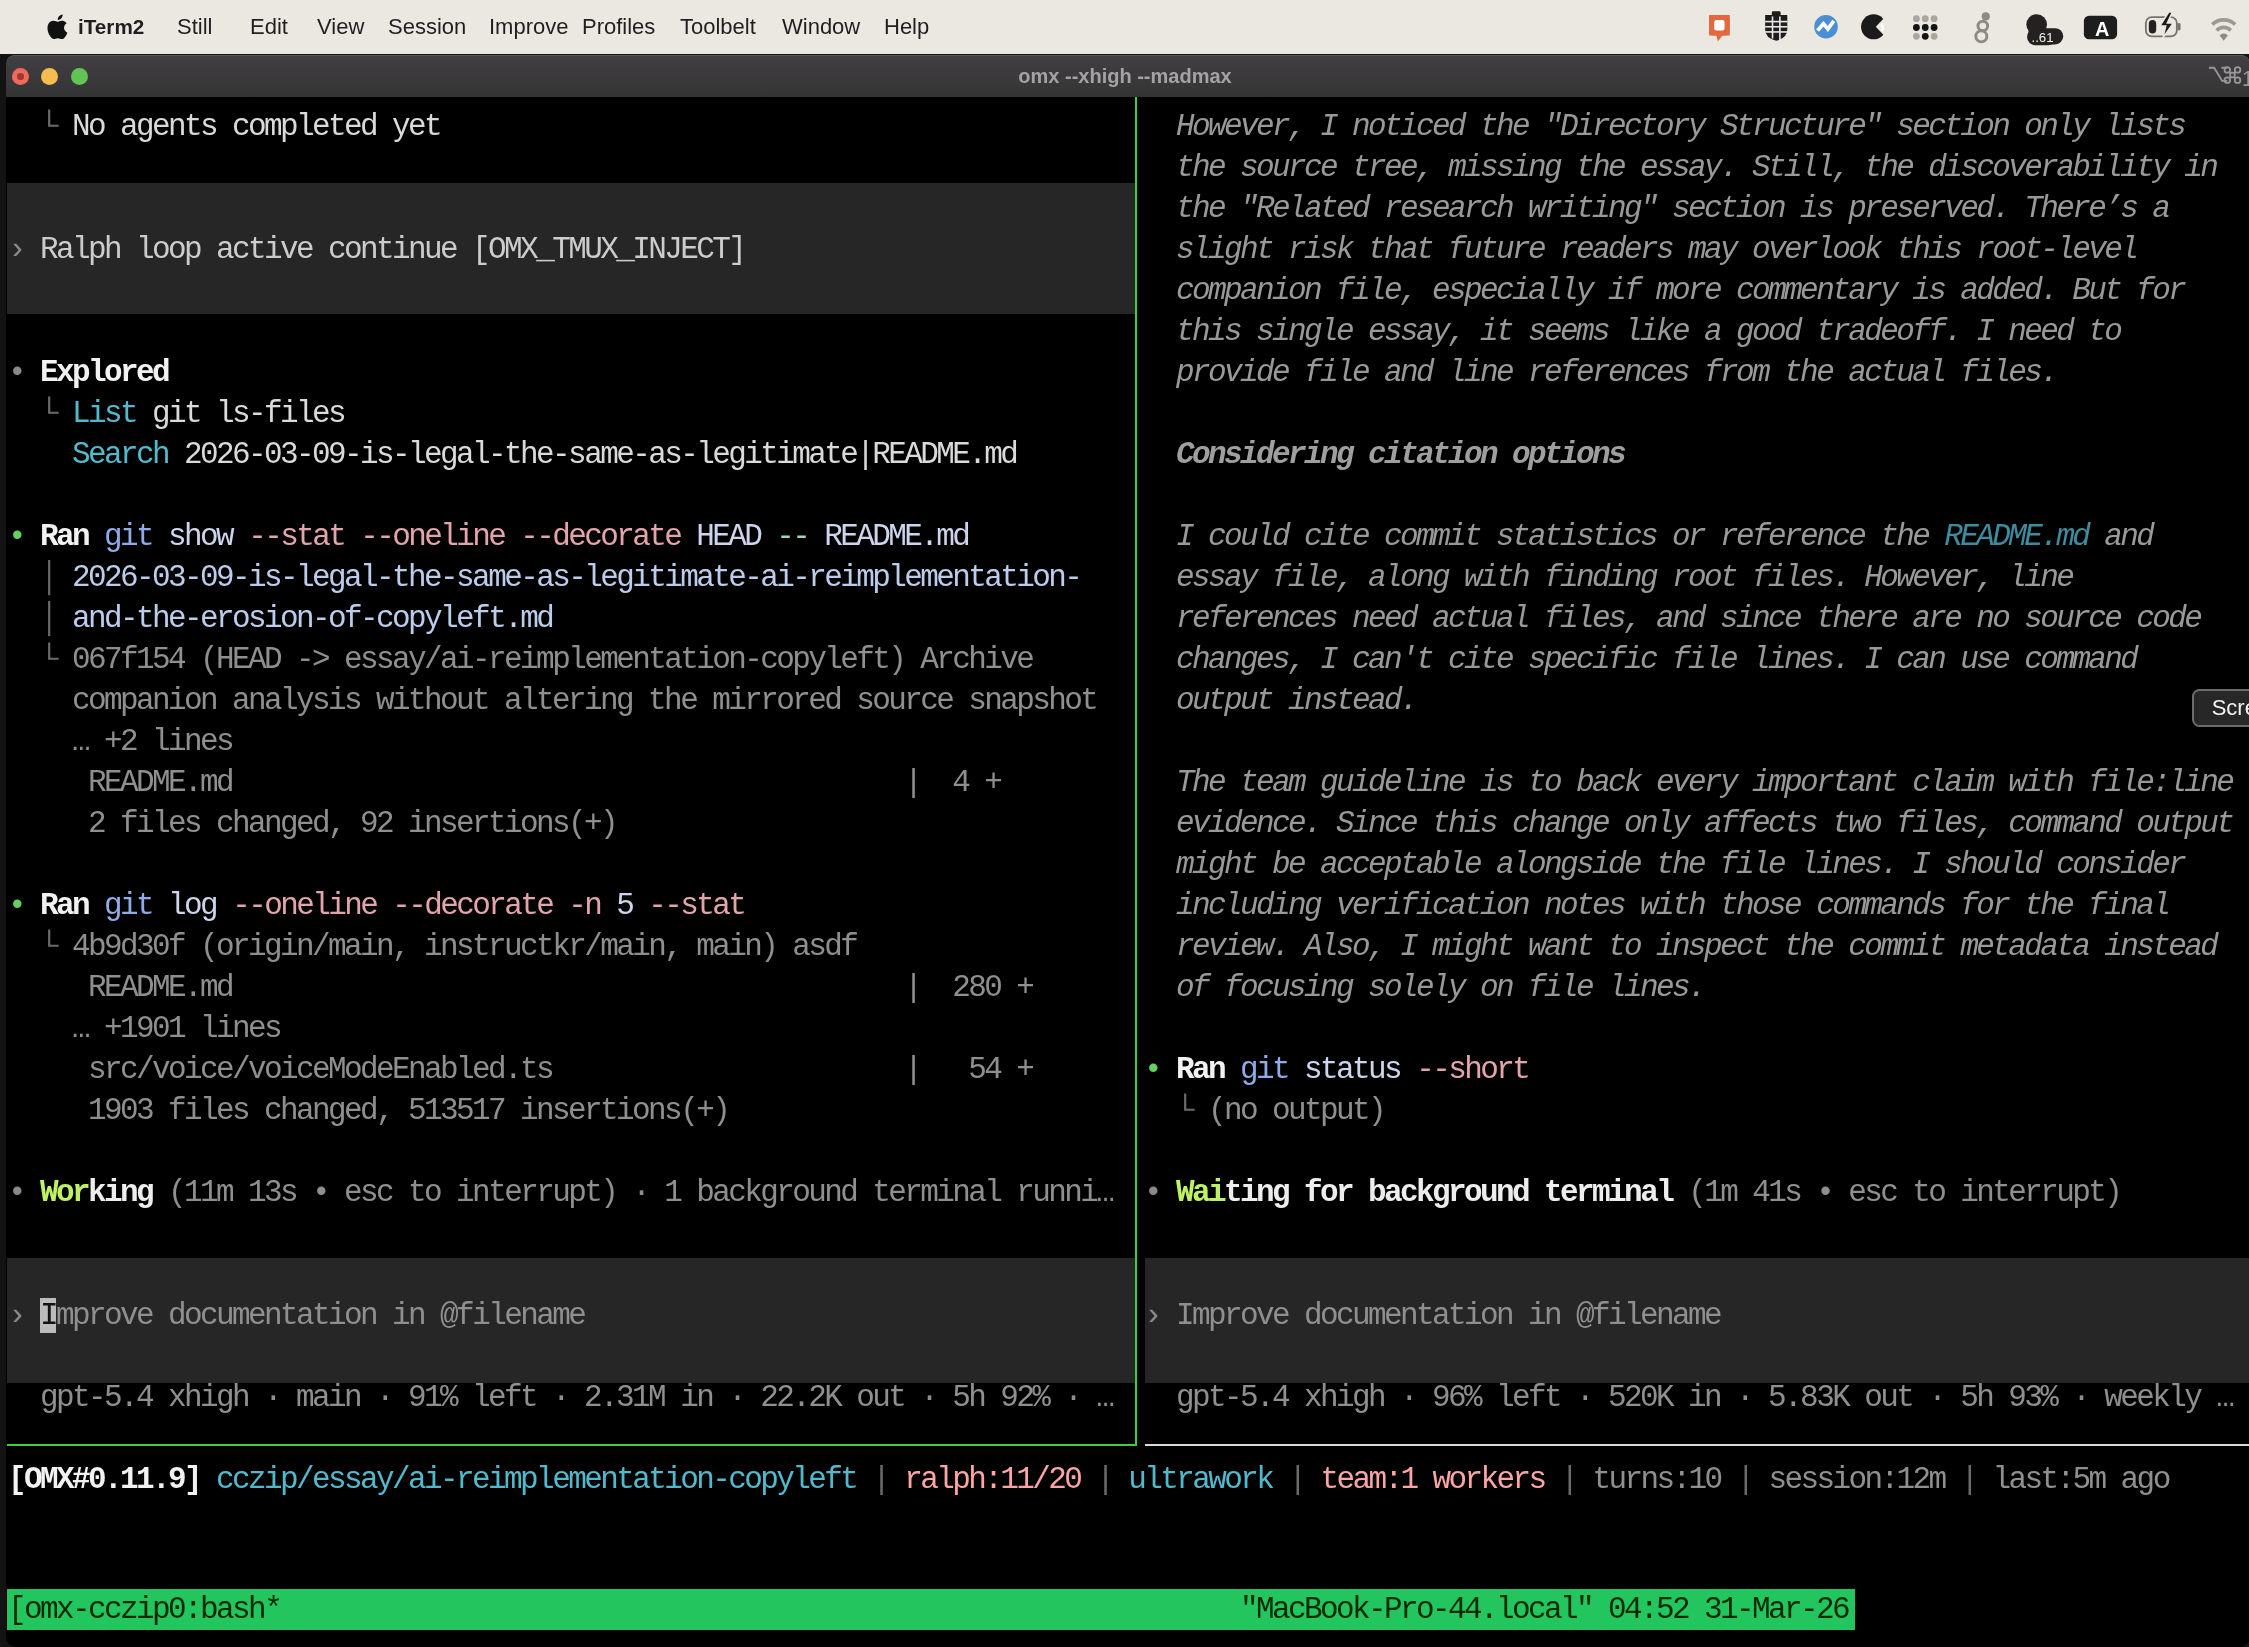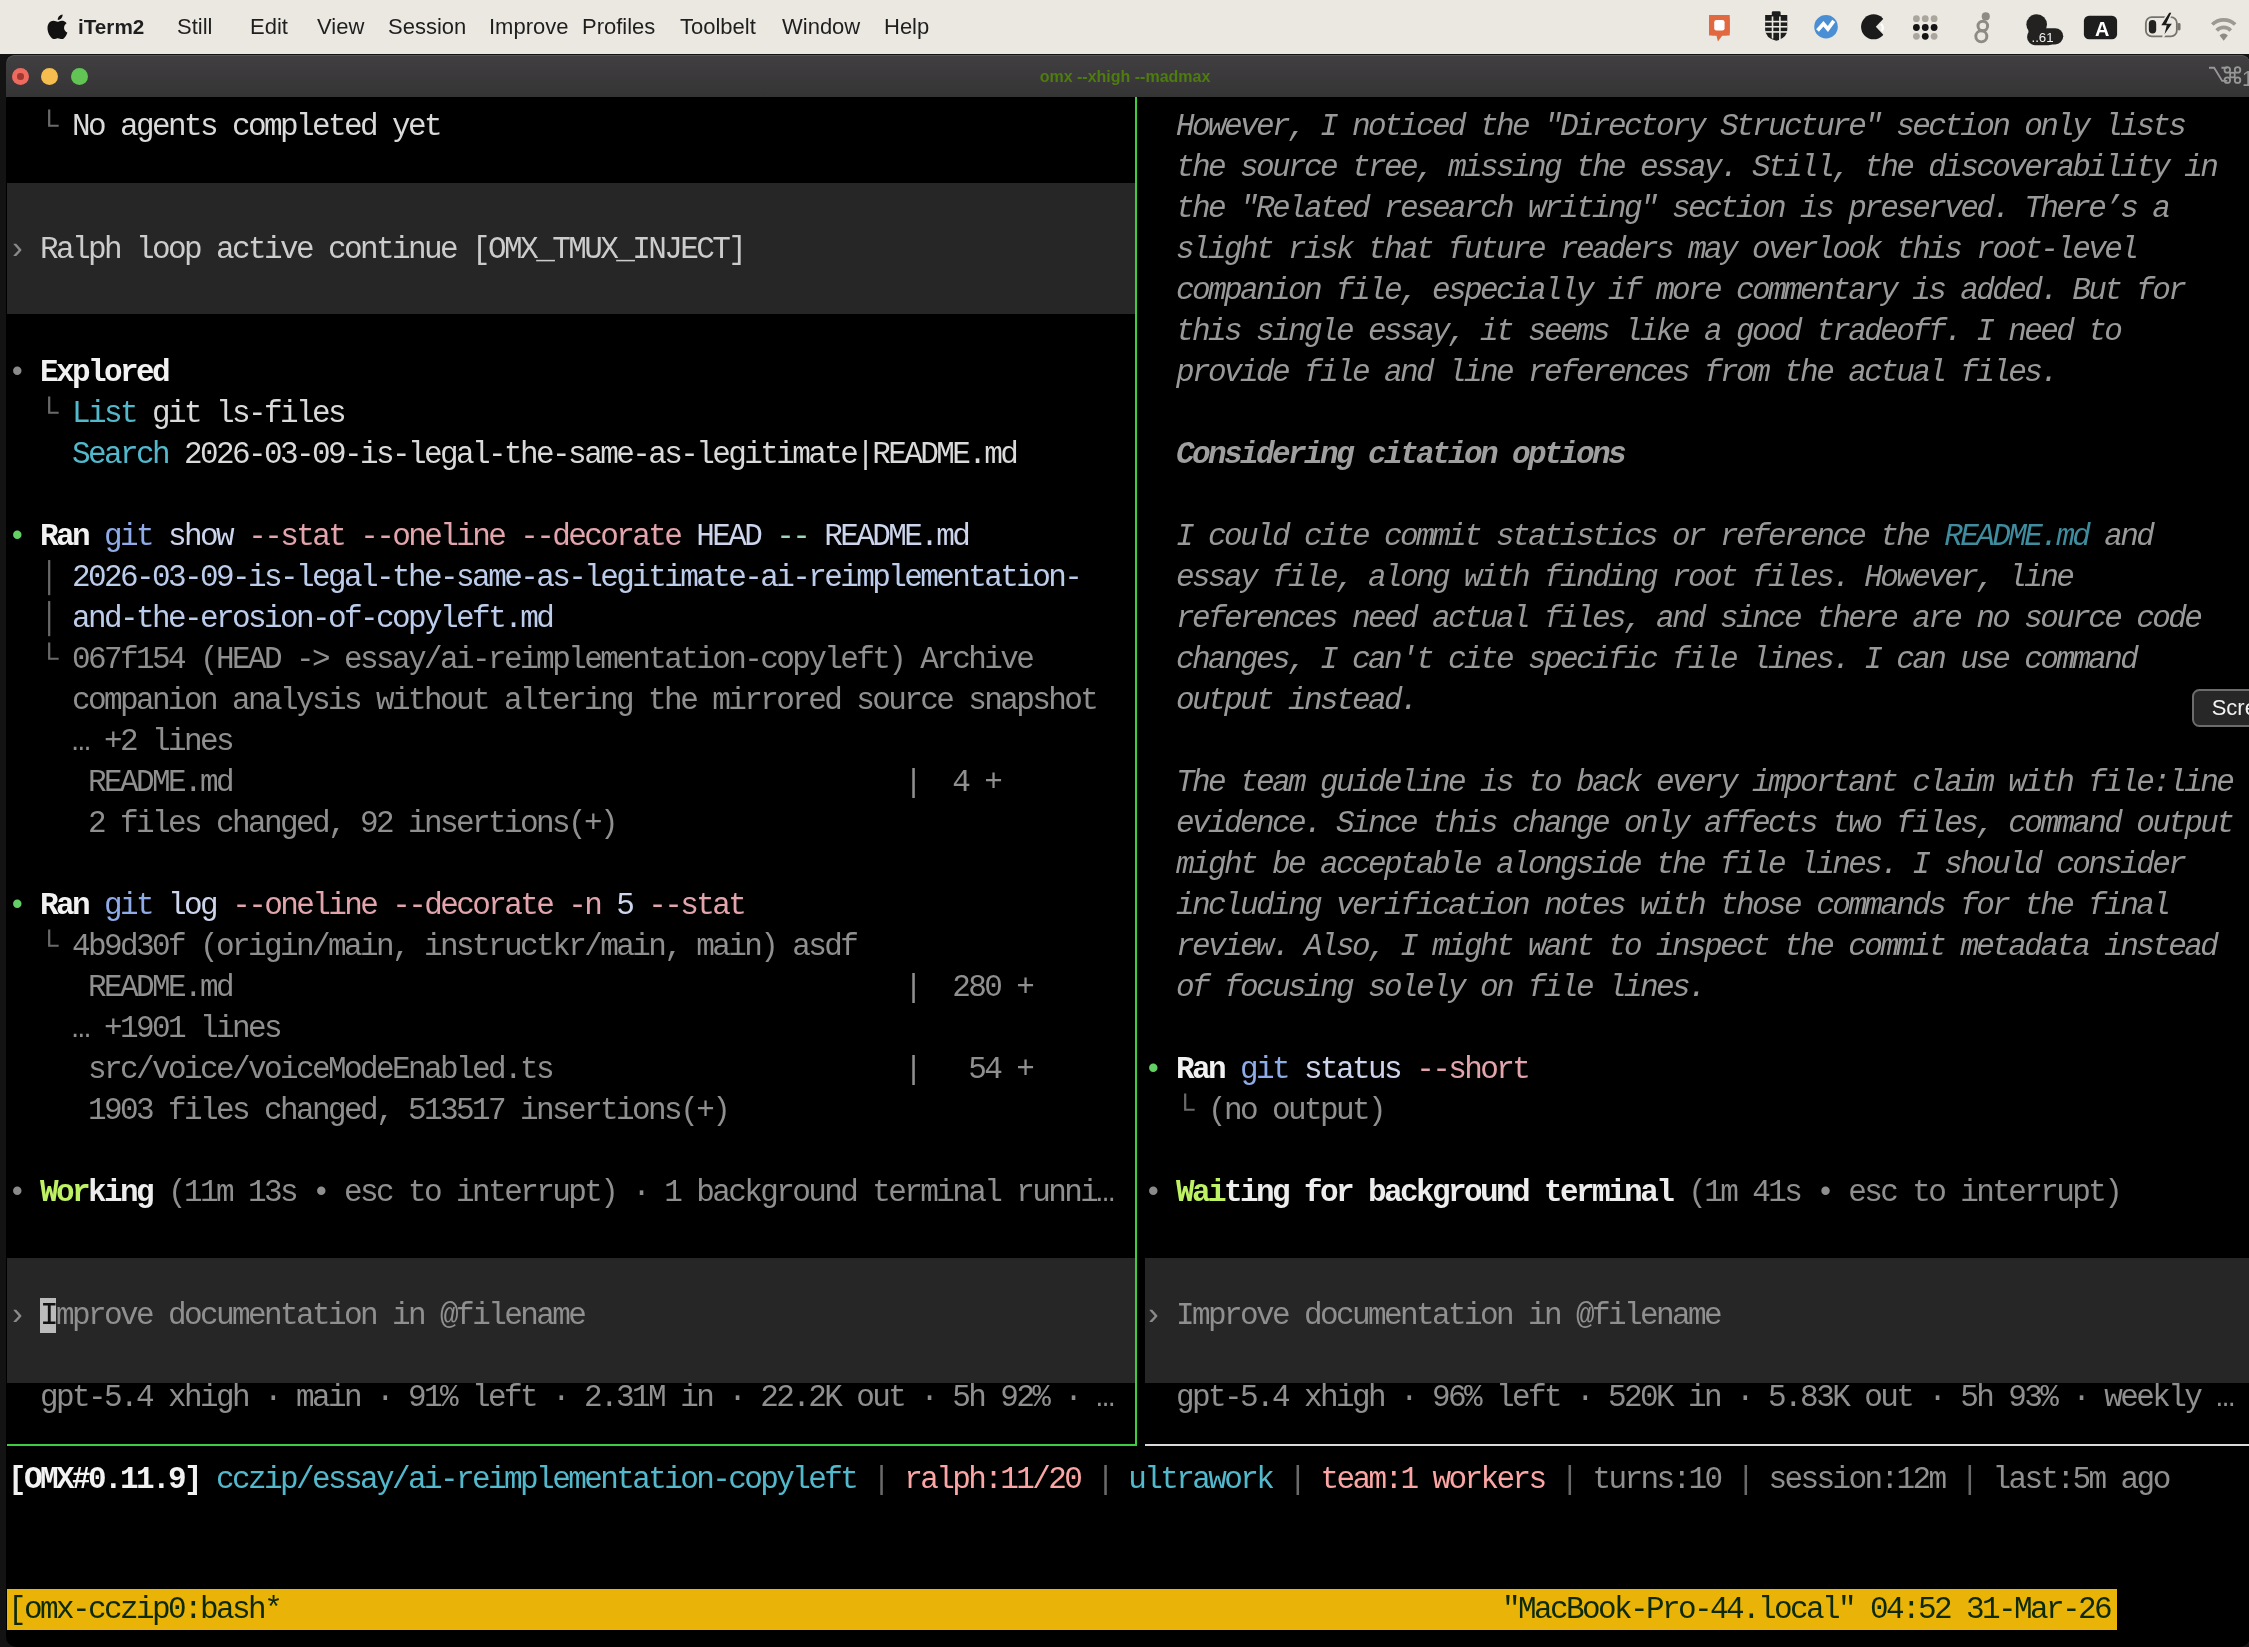--- a/index.html
+++ b/index.html
@@ -6,21 +6,21 @@
 body{position:relative;font-family:"Liberation Sans",sans-serif}
 #menubar{position:absolute;left:0;top:0;width:2250px;height:54px;background:#ebe8e2}
 .mi{position:absolute;top:0;height:36px;line-height:54px;font-size:22px;color:#1f1f1f}
 #window{position:absolute;left:5.9px;top:55px;width:2244px;height:1592px;background:#000;
   border-radius:8.9px 8.9px 10.3px 10.3px}
 #titlebar{position:absolute;left:5.9px;top:55px;width:2244px;height:42px;
   background:linear-gradient(#413f41,#353435);border-radius:8.9px 8.9px 0 0;
   box-shadow:inset 0 0.7px 0 #5d5d5d}
 .tl{position:absolute;width:17px;height:17px;border-radius:50%}
 #wtitle{position:absolute;left:0;top:56px;width:2250px;height:36px;line-height:41px;
-  text-align:center;font-size:16px;font-weight:700;color:#4d7c0f}
+  text-align:center;font-size:20px;font-weight:700;color:#a3a3a3}
 .term{position:absolute;font:31px/41px "Liberation Mono",monospace;white-space:pre;color:#8f8f8f;letter-spacing:-2.6px}
 .box{position:absolute;background:#262626}
 .t{color:#6a6a6a}.w{color:#dadada}.dim{color:#8a8a8a}.rb{color:#cccccc}
 .bw{color:#f2f2f2;font-weight:700}.cy{color:#52b9cd}.gb{color:#63d063}
 .blu{color:#8fabe8}.lav{color:#ccd5ec}.pk{color:#e3a4ac}.mint{color:#9ed8ba}
 .fn{color:#bccdec}.shd{color:#bef264;font-weight:700}.shw{color:#ededed;font-weight:700}
 .cur{background:#bbbbbb;color:#111}.sep{color:#6a6a6a}.grn{color:#fca5a5}
 .i{font-style:italic;color:#999}.bi{font-style:italic;font-weight:700;color:#9f9f9f}
 .teal{color:#3e8c9e}
 </style></head>
@@ -117,21 +117,21 @@
 
 <span class="dim">•</span> <span class="shd">Wai</span><span class="shw">ting for background terminal</span> (1m 41s • esc to interrupt)
 
 
 <span class="dim">›</span> Improve documentation in @filename
 
   gpt-5.4 xhigh · 96% left · 520K in · 5.83K out · 5h 93% · weekly …
 
 </pre>
 
-<div style="position:absolute;left:7.4px;top:1589px;width:2110px;height:41px;background:#eab308;
+<div style="position:absolute;left:7.4px;top:1589px;width:1848px;height:41px;background:#22c55e;
   font:31px/41px 'Liberation Mono',monospace;color:#0d2a06;white-space:pre;letter-spacing:-2.6px">
 <span style="position:absolute;left:0.7px;top:0">[omx-cczip0:bash*</span>
 <span style="position:absolute;right:7.4px;top:0">"MacBook-Pro-44.local" 04:52 31-Mar-26</span></div>
 
 <div style="position:absolute;left:2192px;top:689px;width:89px;height:38px;background:#272727;
   border:2.2px solid #6c6c6c;border-radius:7.4px;color:#f2f2f2;font-size:22px;line-height:34px;padding-left:17.7px">Scre</div>
 
 <div id="menubar"></div>
 <svg style="position:absolute;left:47px;top:13.3px" width="23.6" height="28" viewBox="0 0 32 38">
 <path fill="#111" d="M23.1 20.1c0-4.2 3.4-6.2 3.6-6.3-2-2.9-5-3.3-6.1-3.3-2.6-.3-5 1.5-6.3 1.5-1.3 0-3.3-1.5-5.5-1.4-2.8 0-5.4 1.6-6.8 4.1-2.9 5-0.7 12.5 2.1 16.6 1.4 2 3 4.2 5.2 4.1 2.1-.1 2.9-1.3 5.4-1.3 2.5 0 3.2 1.3 5.5 1.3 2.3 0 3.7-2 5.1-4 1.6-2.3 2.2-4.6 2.3-4.7-.1-.1-4.4-1.7-4.5-6.6z"></path>

